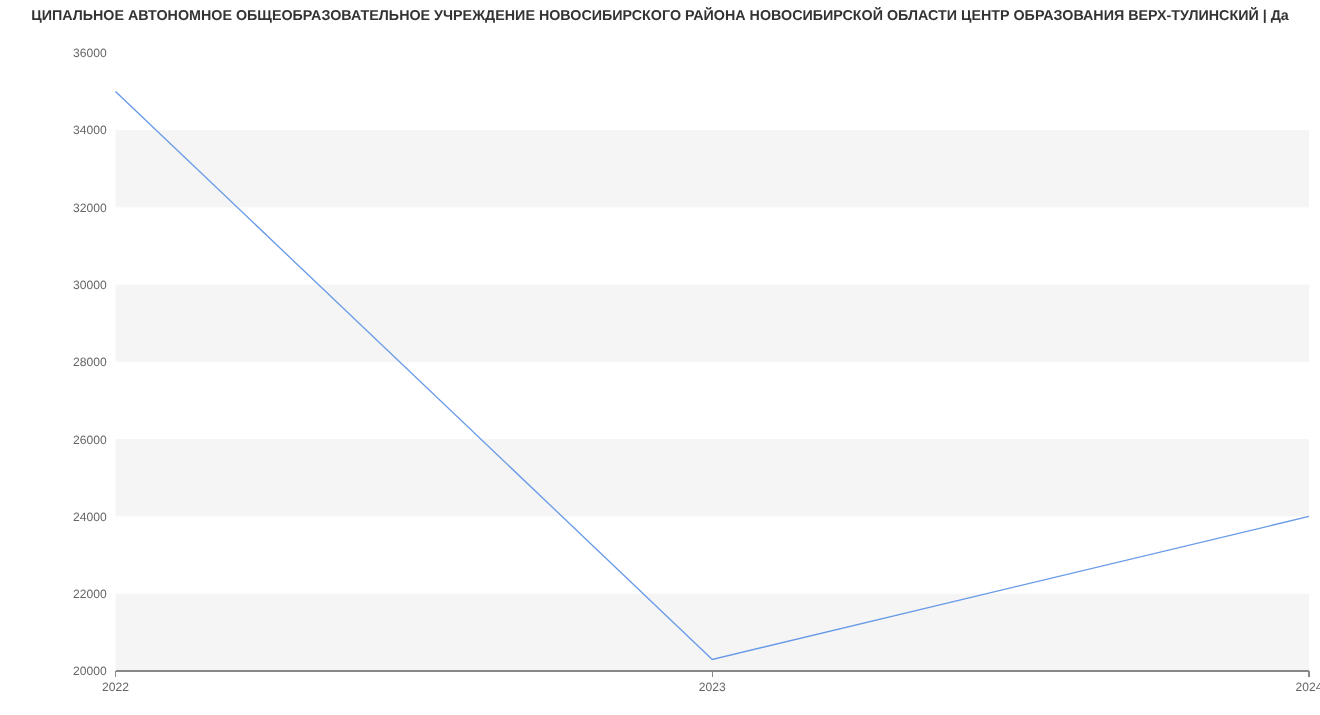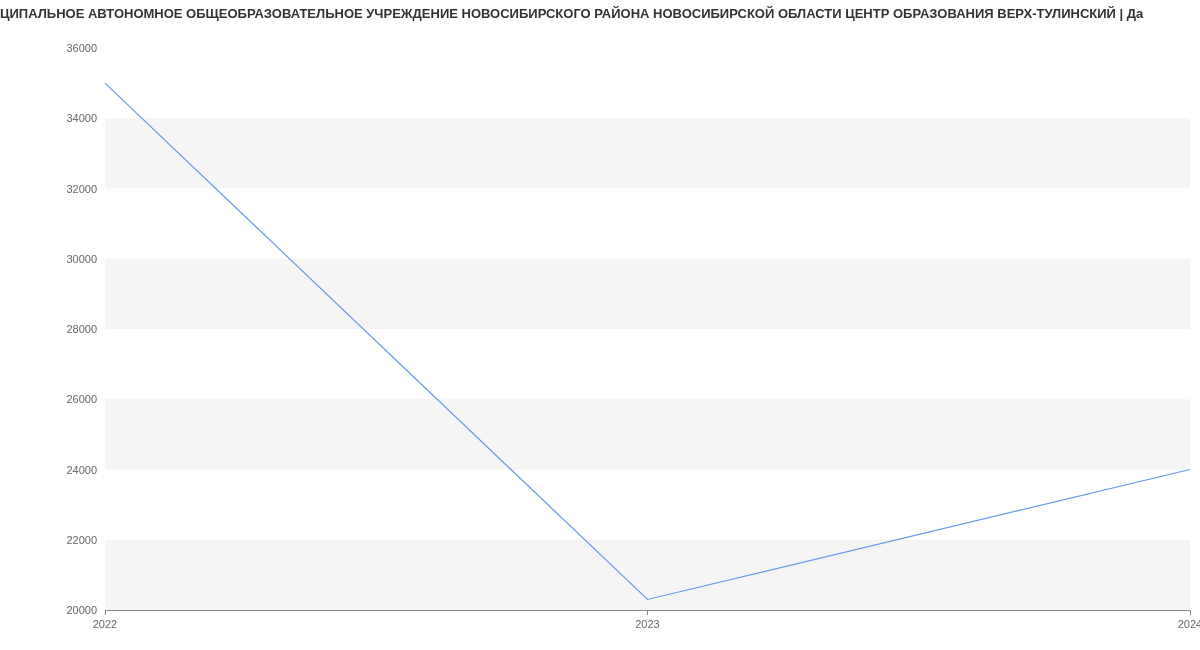--- a/index.html
+++ b/index.html
@@ -13,21 +13,21 @@
   }
   .title {
     position: absolute;
     top: 6px;
     left: 0;
     width: 1200px;
     font-size: 13px;
     font-weight: 700;
     color: #333333;
     white-space: nowrap;
-    text-align: left;
+    text-align: center;
     overflow: hidden;
   }
   .chart-wrap {
     position: absolute;
     top: 30px;
     left: 0;
     width: 1200px;
     height: 620px;
   }
   svg { display: block; }

